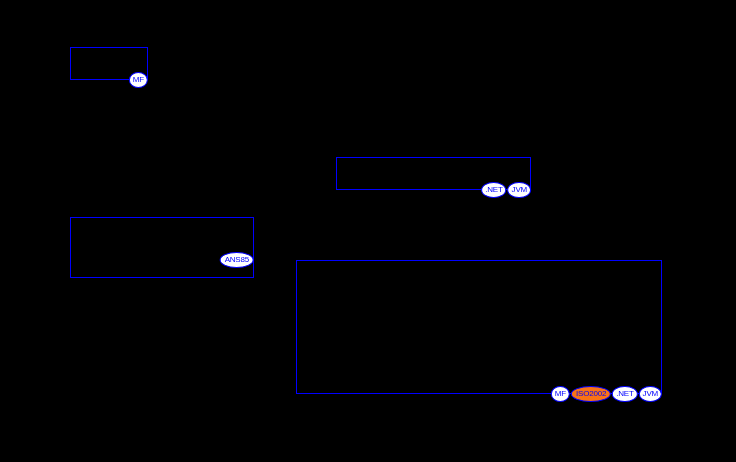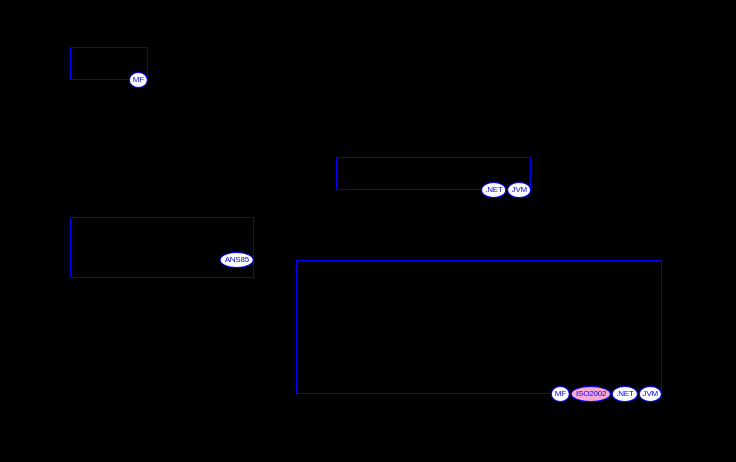--- a/index.html
+++ b/index.html
@@ -62,17 +62,17 @@
       <span class="badge" style="background: rgb(255, 255, 255); color: rgb(0, 0, 255); border-color: rgb(0, 0, 255);">.NET</span>
       <span class="badge" style="background: rgb(255, 255, 255); color: rgb(0, 0, 255); border-color: rgb(0, 0, 255);">JVM</span>
     </div>
     <div class="node" style="left: 70px; top: 217px; width: 184px; height: 61px; border-color: rgb(0, 0, 255);"></div>
     <div class="badge-row" style="left: 254px; top: 260px; transform: translate(-100%, -50%);">
       <span class="badge wide" style="background: rgb(255, 255, 255); color: rgb(0, 0, 255); border-color: rgb(0, 0, 255);">ANS85</span>
     </div>
     <div class="node" style="left: 296px; top: 260px; width: 366px; height: 134px; border-color: rgb(0, 0, 255);"></div>
     <div class="badge-row" style="left: 662px; top: 394px; transform: translate(-100%, -50%);">
       <span class="badge" style="background: rgb(255, 255, 255); color: rgb(0, 0, 255); border-color: rgb(0, 0, 255);">MF</span>
-      <span class="badge wide" style="background: #f9a8d4; color: rgb(0, 0, 255); border-color: rgb(0, 0, 255);">ISO2002</span>
+      <span class="badge wide" style="background: #f97316; color: rgb(0, 0, 255); border-color: rgb(0, 0, 255);">ISO2002</span>
       <span class="badge" style="background: rgb(255, 255, 255); color: rgb(0, 0, 255); border-color: rgb(0, 0, 255);">.NET</span>
       <span class="badge" style="background: rgb(255, 255, 255); color: rgb(0, 0, 255); border-color: rgb(0, 0, 255);">JVM</span>
     </div>
   </div>
 
 </body></html>

